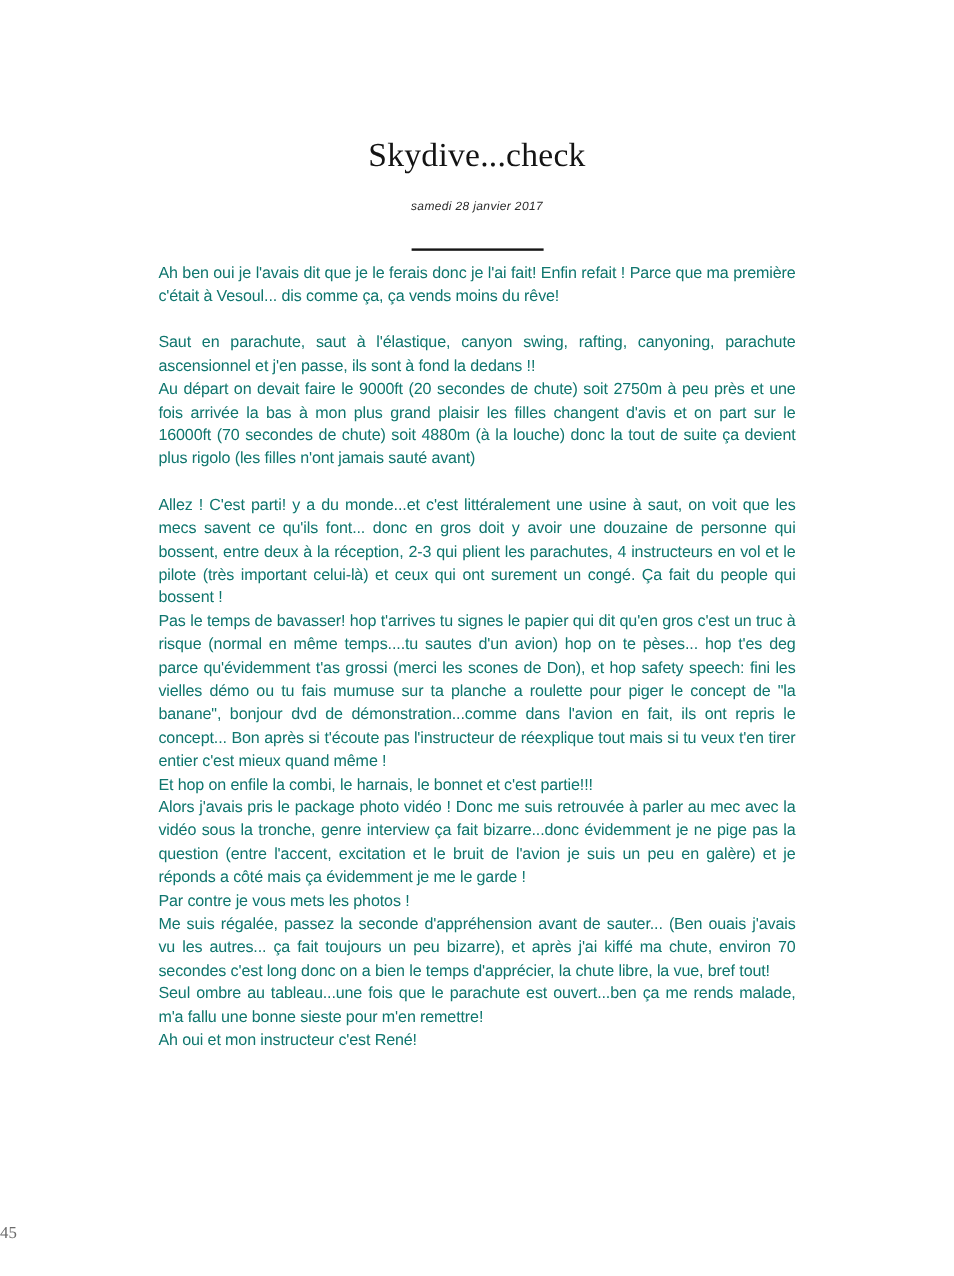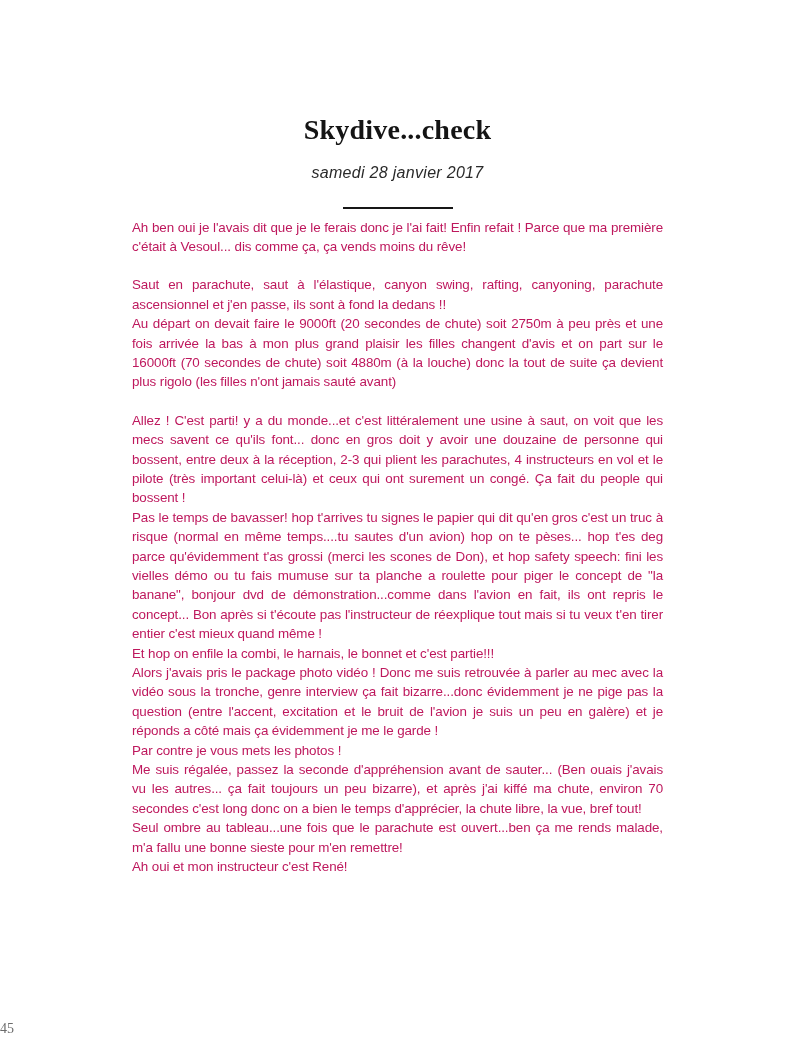--- a/index.html
+++ b/index.html
@@ -19,46 +19,46 @@
   .content {
     width: 531px;
     margin: 0 auto;
   }
   .doc-header {
     padding-top: 94px;
     text-align: center;
   }
   .title {
     font-family: "Liberation Serif", "DejaVu Serif", serif;
-    font-weight: bold;
+    font-weight: normal;
     font-size: 28px;
     line-height: 33px;
     color: #141414;
     letter-spacing: 0.2px;
   }
   .date {
     margin-top: 3px;
     font-style: italic;
-    font-size: 16px;
+    font-size: 10px;
     line-height: 15px;
     color: #2a2a2a;
     letter-spacing: 0.3px;
   }
   .rule {
     width: 110px;
     height: 0;
     border-top: 2px solid #161616;
     margin: 27px auto 0 auto;
   }
   .body-text {
     margin-top: 9px;
     font-size: 13.4px;
     line-height: 19.4px;
     letter-spacing: -0.1px;
-    color: #be185d;
+    color: #0f766e;
     text-align: justify;
   }
   .paragraph { margin: 0 0 19px 0; }
   .paragraph:last-child { margin-bottom: 0; }
   .sentence { margin: 0; padding: 0; }
   .page-number {
     position: absolute;
     left: 0;
     right: 0;
     bottom: 26px;

